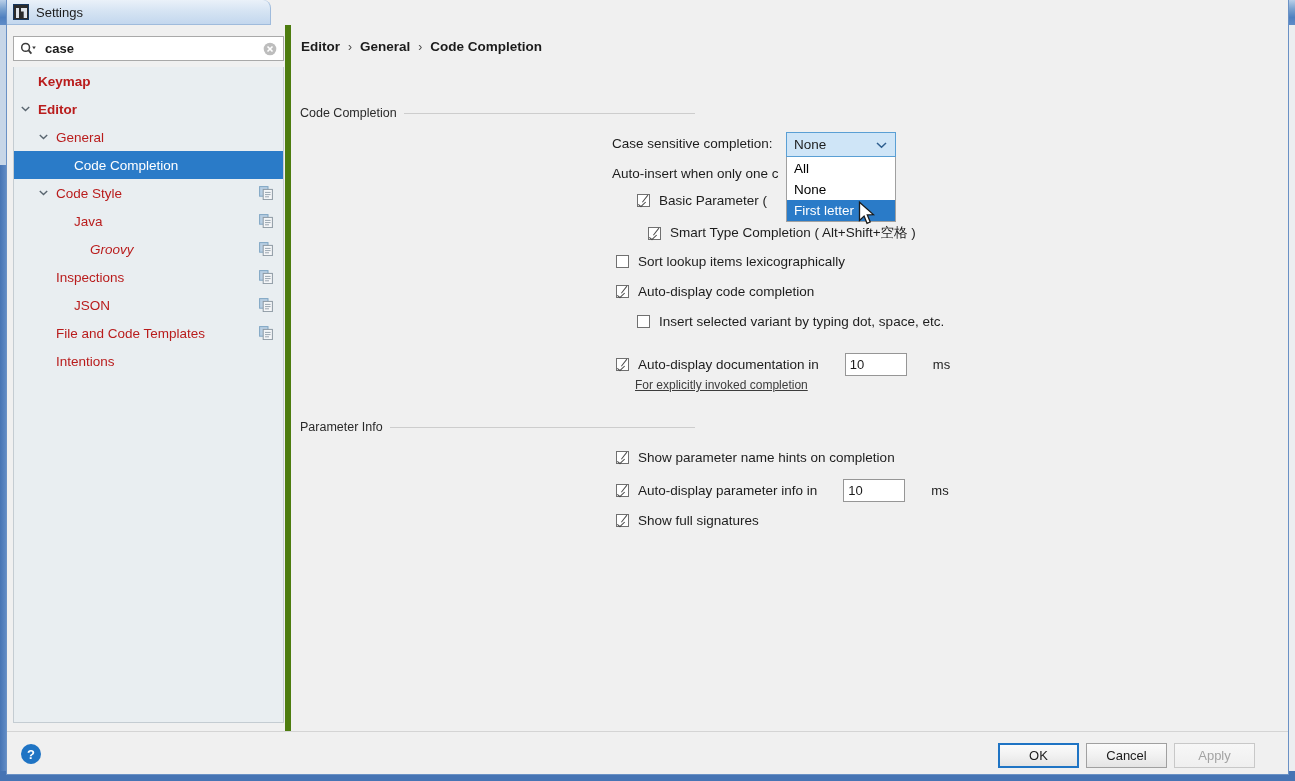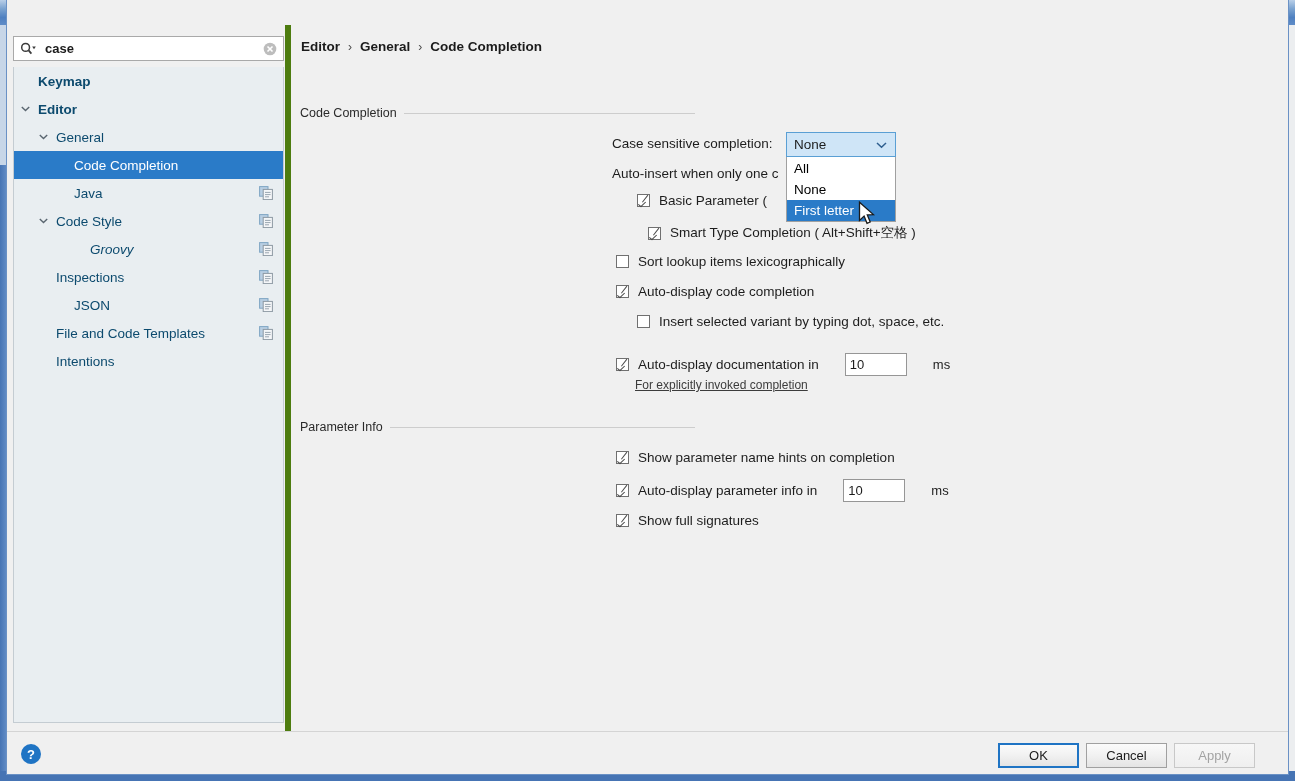--- a/index.html
+++ b/index.html
@@ -131,21 +131,21 @@
   }
   #tree {
     position: absolute; left: 6px; top: 42px; width: 271px; height: 656px;
     background: #e9eef1;
     border: 1px solid #c4ccd2; border-top: none;
     overflow: hidden;
   }
   .tree-row {
     position: relative; height: 28px;
     display: flex; align-items: center;
-    font-size: 13.5px; color: #0c4a6e;
+    font-size: 13.5px; color: #b91c1c;
     cursor: pointer;
     white-space: nowrap;
   }
   .tree-row.selected {
     background: #2a7bc8;
     color: #ffffff;
   }
   .tree-row .twisty {
     position: absolute; width: 14px; height: 14px;
     display: flex; align-items: center; justify-content: center;
@@ -320,20 +320,24 @@
   <div id="bg-left-strip"></div>
   <div id="bg-bottom-strip"></div>
 </div>
 
 <div id="close-btn">
   <span>✕</span>
 </div>
 
 <div id="dialog">
 
+  <div id="dlg-titlebar" class="tab">
+    <div id="ij-icon"></div>
+    <div id="dlg-title">Settings</div>
+  </div>
 
   <div id="dlg-body">
 
     <div id="left-pane">
 
       <div id="search-wrap">
         <div id="search-icon-grp">
           <svg width="17" height="14" viewBox="0 0 17 14">
             <circle cx="5.6" cy="5.4" r="3.9" fill="none" stroke="#3b3b3b" stroke-width="1.5"></circle>
             <line x1="8.6" y1="8.4" x2="11.4" y2="11.6" stroke="#3b3b3b" stroke-width="1.8"></line>
@@ -367,38 +371,38 @@
               <svg width="9" height="6" viewBox="0 0 9 6">
                 <polyline points="0.8,1 4.5,4.6 8.2,1" fill="none" stroke="#5a6670" stroke-width="1.4"></polyline>
               </svg>
             </span>
             <span class="lbl" style="margin-left:42px;">General</span>
           </div>
           <div class="tree-row selected">
             <span class="lbl" style="margin-left:60px;">Code Completion</span>
           </div>
           <div class="tree-row">
-            <span class="lbl" style="margin-left:60px;">Java</span>
+            <span class="twisty" style="left:22px;">
+              <svg width="9" height="6" viewBox="0 0 9 6">
+                <polyline points="0.8,1 4.5,4.6 8.2,1" fill="none" stroke="#5a6670" stroke-width="1.4"></polyline>
+              </svg>
+            </span>
+            <span class="lbl" style="margin-left:42px;">Code Style</span>
             <span class="copy-ico">
               <svg width="14" height="14" viewBox="0 0 14 14">
                 <rect x="0.6" y="0.6" width="8.4" height="9.6" fill="#b9cfe3" stroke="#7fa5c4" stroke-width="1"></rect>
                 <rect x="4.2" y="3.4" width="9.2" height="10.2" fill="#f4f6f8" stroke="#8d99a3" stroke-width="1"></rect>
                 <line x1="6" y1="6.4" x2="11.6" y2="6.4" stroke="#9aa6b0" stroke-width="1"></line>
                 <line x1="6" y1="8.6" x2="11.6" y2="8.6" stroke="#9aa6b0" stroke-width="1"></line>
                 <line x1="6" y1="10.8" x2="10" y2="10.8" stroke="#9aa6b0" stroke-width="1"></line>
               </svg>
             </span>
           </div>
           <div class="tree-row">
-            <span class="twisty" style="left:22px;">
-              <svg width="9" height="6" viewBox="0 0 9 6">
-                <polyline points="0.8,1 4.5,4.6 8.2,1" fill="none" stroke="#5a6670" stroke-width="1.4"></polyline>
-              </svg>
-            </span>
-            <span class="lbl" style="margin-left:42px;">Code Style</span>
+            <span class="lbl" style="margin-left:60px;">Java</span>
             <span class="copy-ico">
               <svg width="14" height="14" viewBox="0 0 14 14">
                 <rect x="0.6" y="0.6" width="8.4" height="9.6" fill="#b9cfe3" stroke="#7fa5c4" stroke-width="1"></rect>
                 <rect x="4.2" y="3.4" width="9.2" height="10.2" fill="#f4f6f8" stroke="#8d99a3" stroke-width="1"></rect>
                 <line x1="6" y1="6.4" x2="11.6" y2="6.4" stroke="#9aa6b0" stroke-width="1"></line>
                 <line x1="6" y1="8.6" x2="11.6" y2="8.6" stroke="#9aa6b0" stroke-width="1"></line>
                 <line x1="6" y1="10.8" x2="10" y2="10.8" stroke="#9aa6b0" stroke-width="1"></line>
               </svg>
             </span>
           </div>

